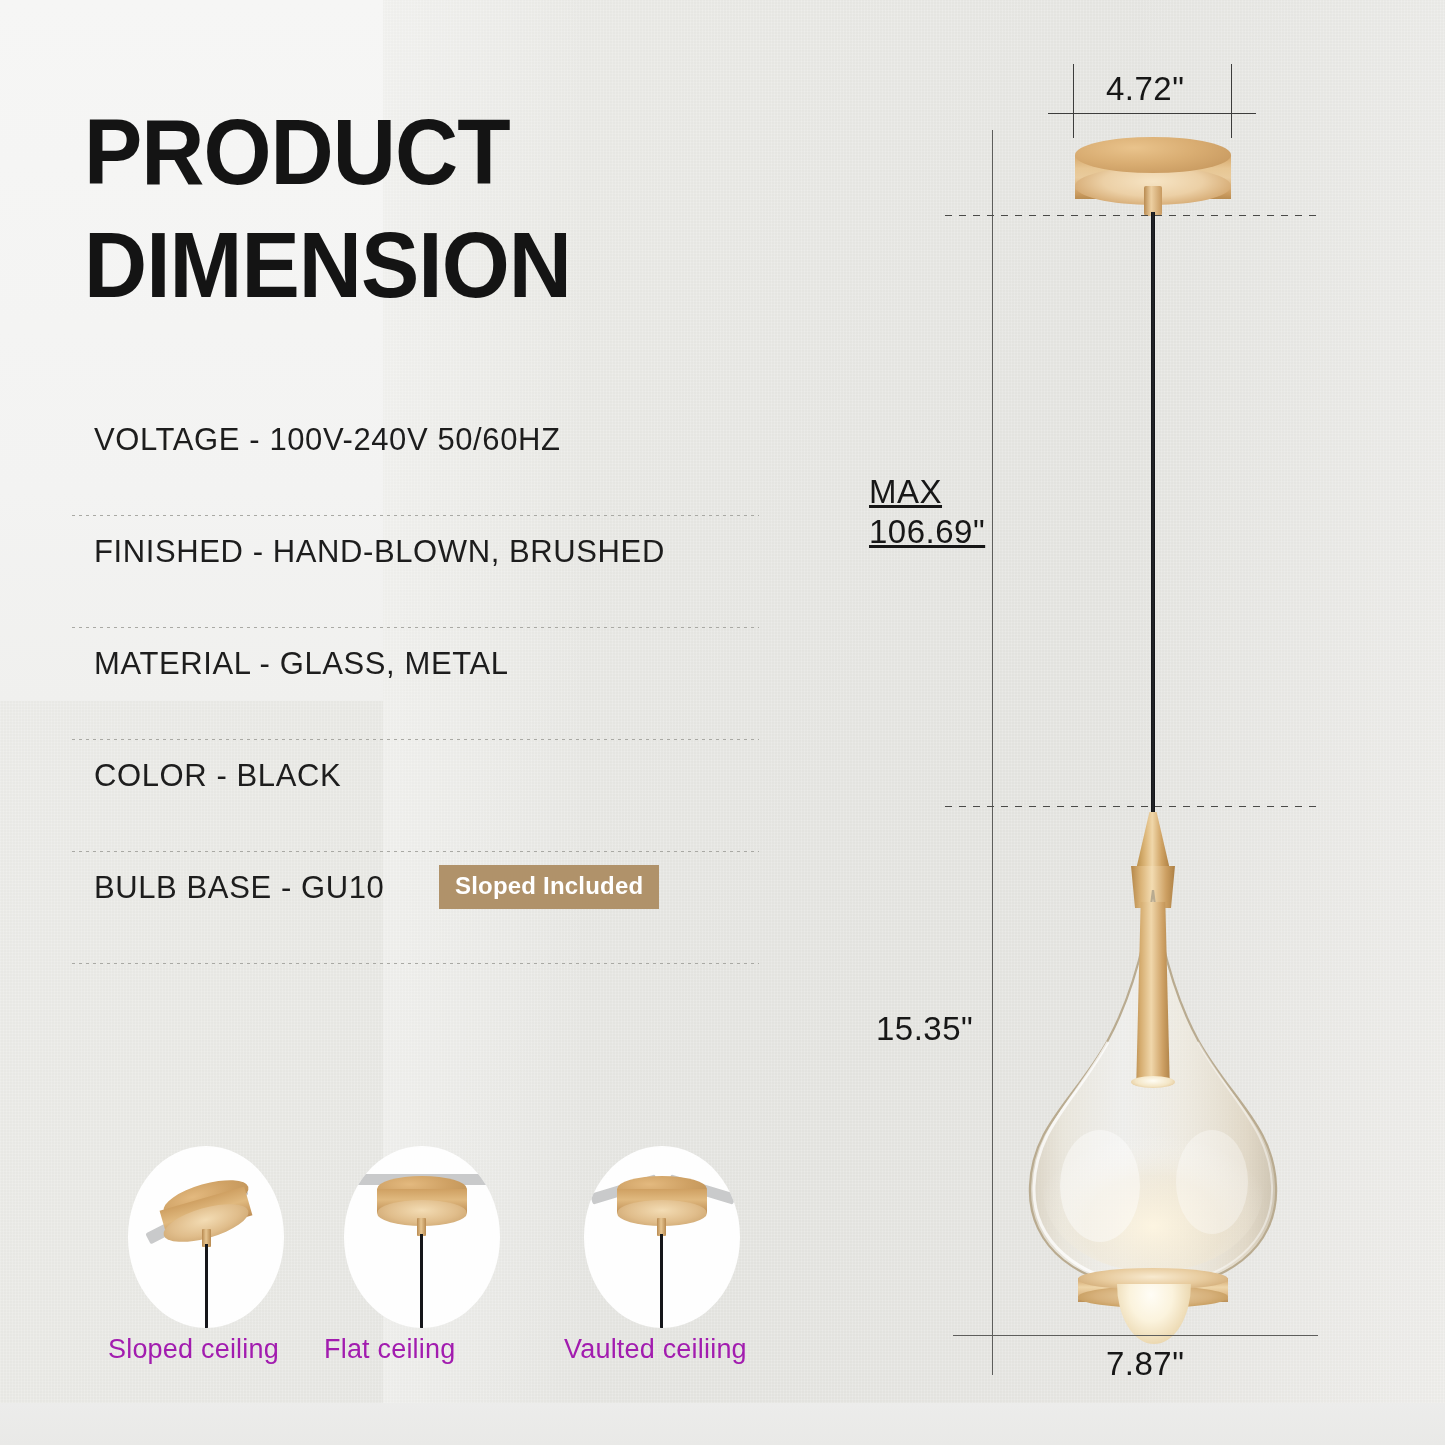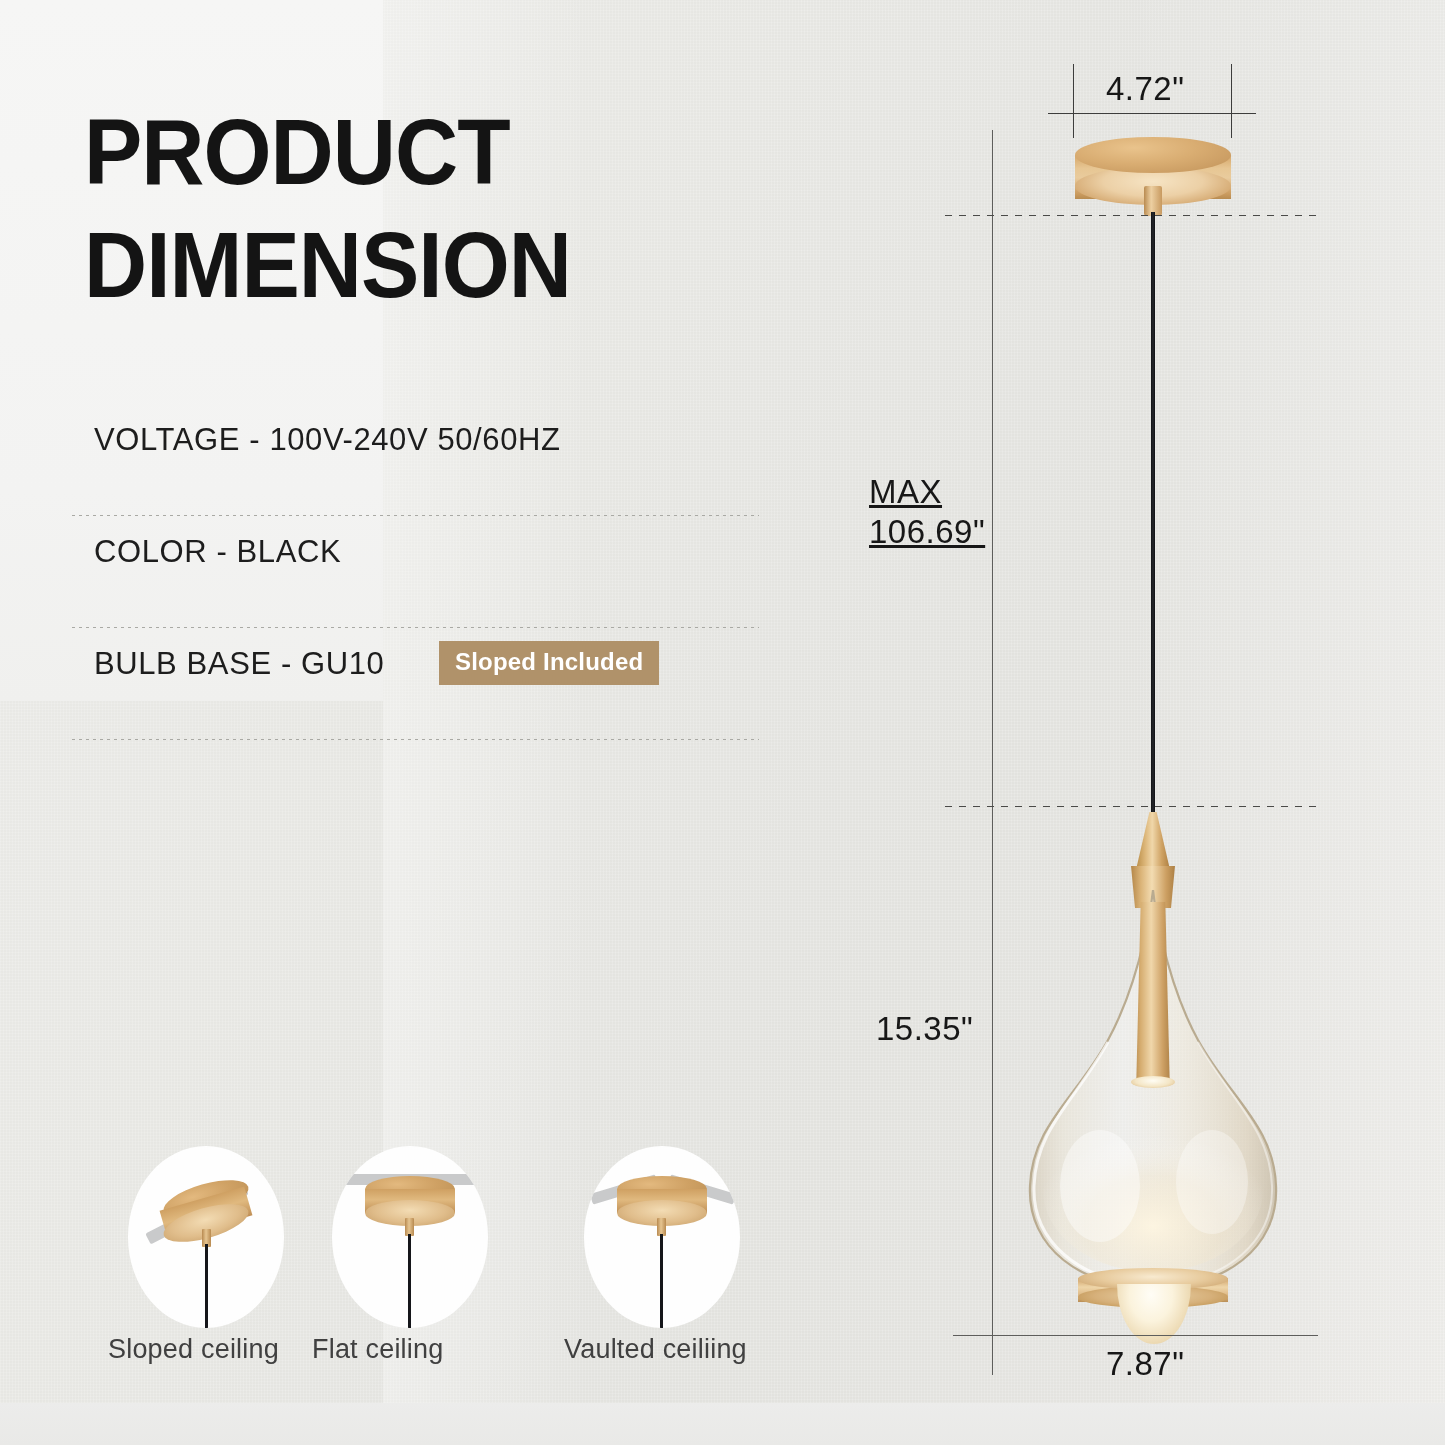--- a/index.html
+++ b/index.html
@@ -129,40 +129,40 @@
     width: 700px;
     height: 250px;
   }
   .mount {
     position: absolute;
     top: 0;
     width: 200px;
     height: 250px;
   }
   .mount-0 { left: 12px; }
-  .mount-1 { left: 216px; }
+  .mount-1 { left: 228px; }
   .mount-2 { left: 468px; text-decoration: underline; }
 
   .mount-disc {
     position: absolute;
     left: 20px;
     top: 0;
     width: 156px;
     height: 182px;
     border-radius: 50%;
     background: #fefefe;
     overflow: hidden;
   }
   .mount-label {
     position: absolute;
     left: 0;
     top: 188px;
     width: 220px;
     font-size: 27px;
-    color: #404040;
+    color: #a21caf;
     letter-spacing: .2px;
     white-space: nowrap;
   }
 
   
   .ceil-plate {
     position: absolute;
     background: #c9cacb;
     border-radius: 2px;
   }
@@ -406,21 +406,29 @@
     <div>DIMENSION</div>
   </div>
 
   <div class="spec-list">
 
     <div class="spec-row">
       <div class="spec-text">VOLTAGE - 100V-240V 50/60HZ</div>
       <div class="spec-sep"></div>
     </div>
 
-
+    <div class="spec-row">
+      <div class="spec-text">FINISHED - HAND-BLOWN, BRUSHED</div>
+      <div class="spec-sep"></div>
+    </div>
+
+    <div class="spec-row">
+      <div class="spec-text">MATERIAL  - GLASS, METAL</div>
+      <div class="spec-sep"></div>
+    </div>
 
     <div class="spec-row">
       <div class="spec-text">COLOR  -  BLACK</div>
       <div class="spec-sep"></div>
     </div>
 
     <div class="spec-row">
       <div class="spec-text">BULB BASE  - GU10</div>
       <div class="badge">Sloped Included</div>
       <div class="spec-sep"></div>

